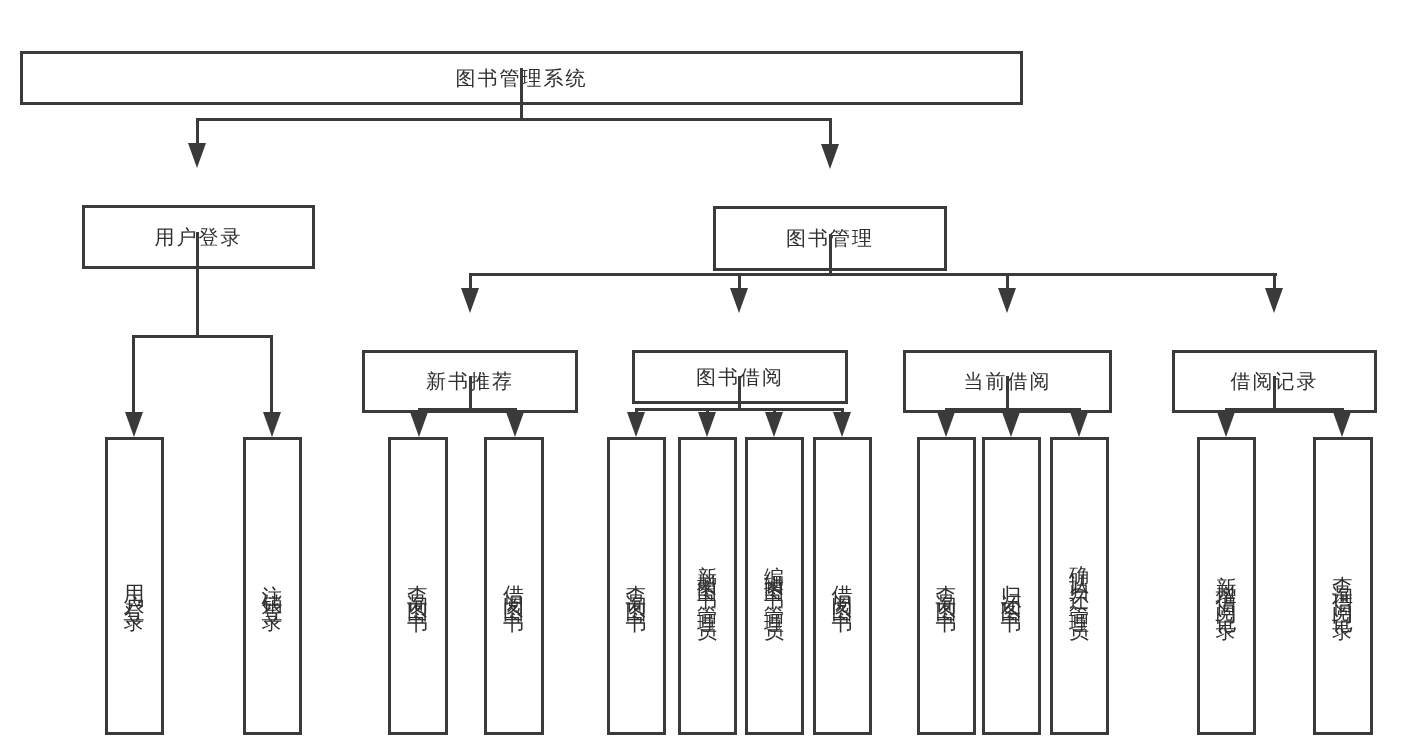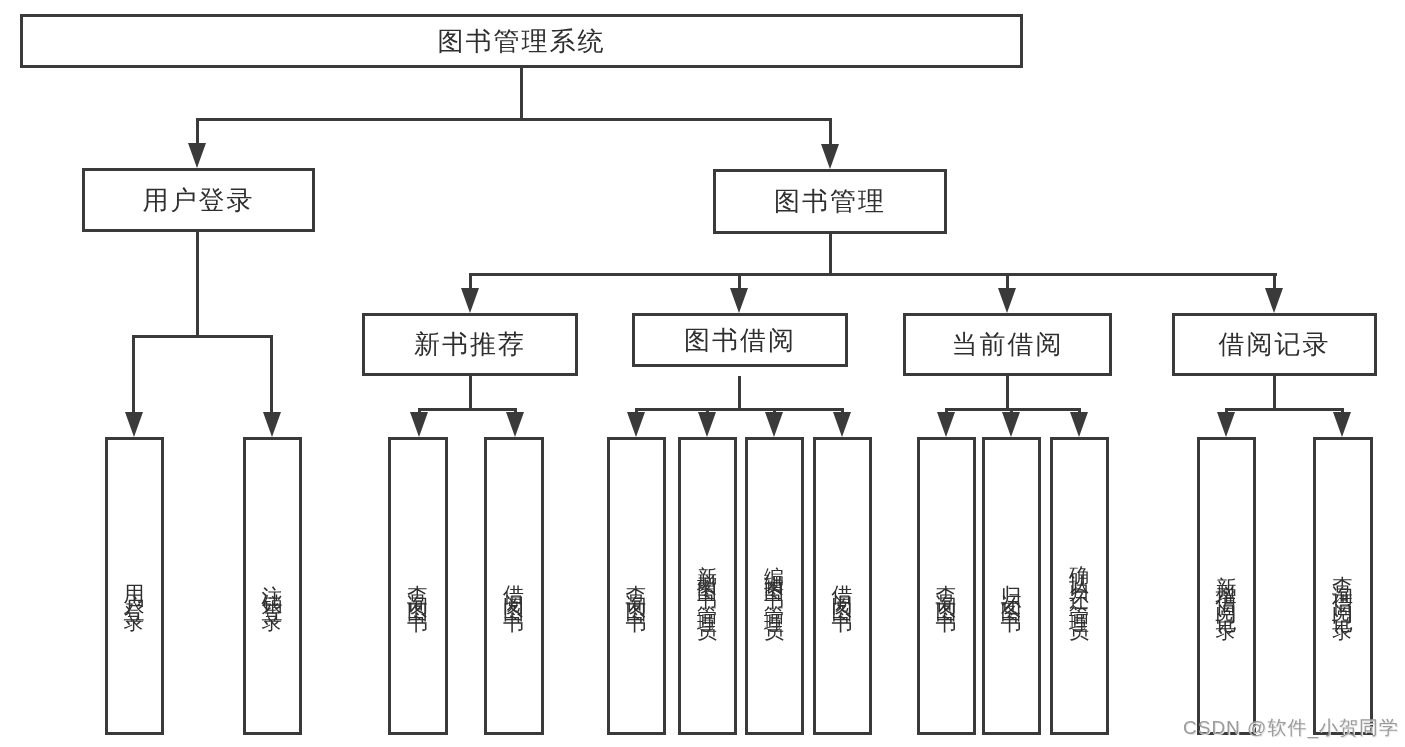--- a/index.html
+++ b/index.html
@@ -19,23 +19,24 @@
     position: absolute;
     box-sizing: border-box;
     background: #ffffff;
     border: 3px solid #3a3a3a;
     display: flex;
     align-items: center;
     justify-content: center;
     color: #2f2f2f;
   }
   .h-node {
-    font-size: 26px;
+    font-size: 20px;
     letter-spacing: 2px;
     white-space: nowrap;
+    margin-top: 37px;
   }
   .v-node {
     writing-mode: vertical-rl;
     font-size: 21px;
     letter-spacing: 9px;
     line-height: 1;
   }
   .v-node.tight {
     letter-spacing: 8px;
     font-size: 20px;
@@ -188,15 +189,14 @@
     <span>确认归还（管理员）</span>
   </div>
 
   <div class="node v-node" style="left:1197px; top:437px; width:59px; height:298px;">
     <span>新增借阅记录</span>
   </div>
   <div class="node v-node" style="left:1313px; top:437px; width:60px; height:298px;">
     <span>查询借阅记录</span>
   </div>
 
-  <div class="watermark">CSDN @软件_小贺同学</div>
 
 </div>
 
 </body></html>

